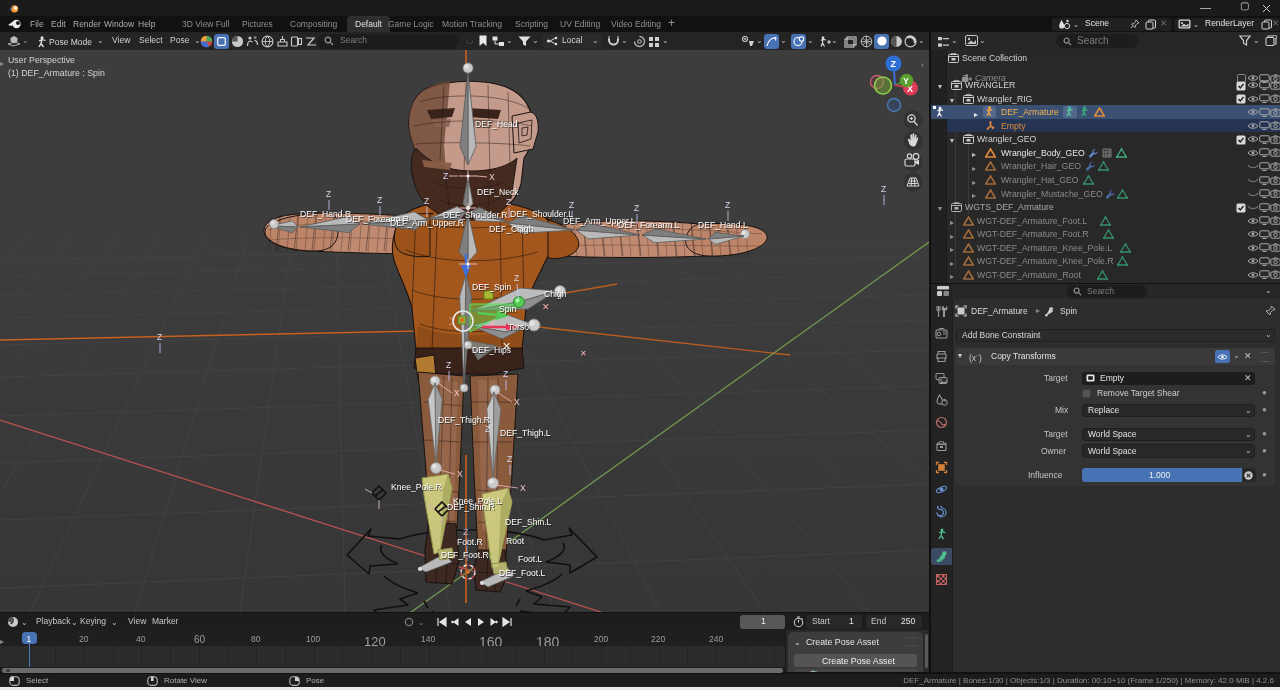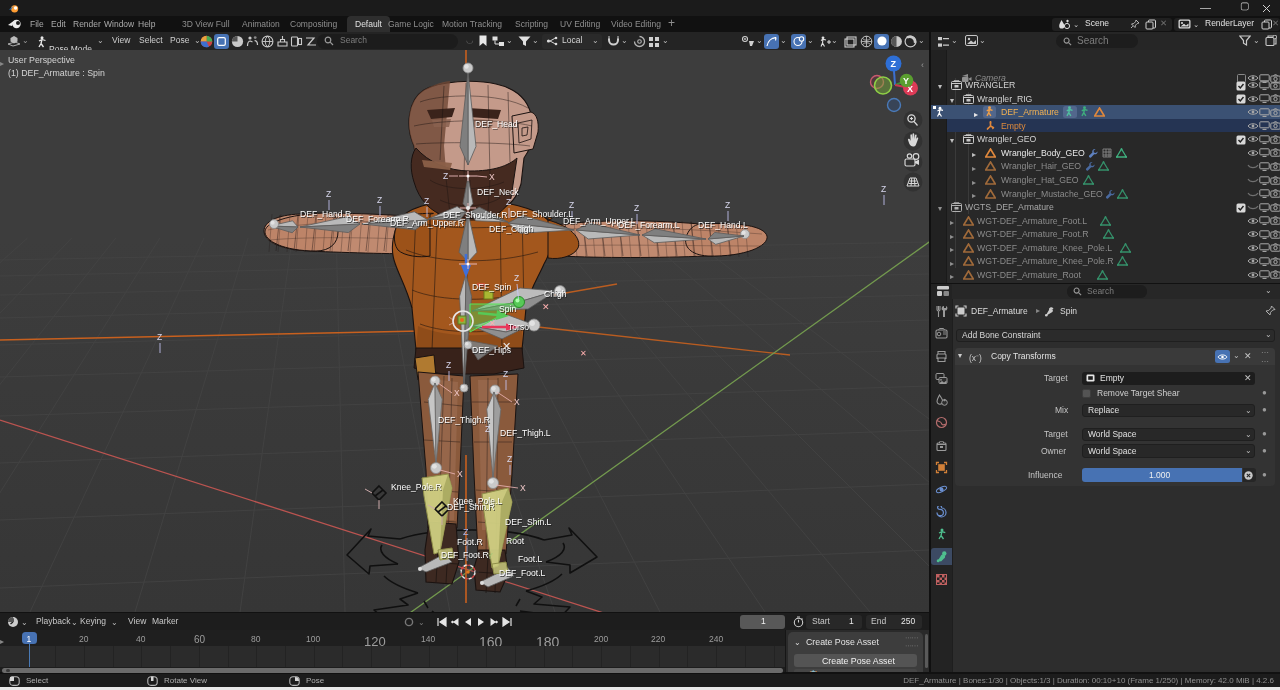--- a/index.html
+++ b/index.html
@@ -53,21 +53,21 @@
         <circle cx="8.5" cy="6" r="4.2" fill="#eaeaea"></circle>
         <circle cx="10" cy="5" r="2" fill="#1b1b1b"></circle>
         <path d="M0 7 L7 2 L4 8 Z" fill="#eaeaea"></path>
       </svg>
     <span class="mitem" style="left:30px">File</span>
     <span class="mitem" style="left:51px">Edit</span>
     <span class="mitem" style="left:73px">Render</span>
     <span class="mitem" style="left:104px">Window</span>
     <span class="mitem" style="left:138px">Help</span>
     <span class="tab" style="left:182px">3D View Full</span>
-    <span class="tab" style="left:242px">Animation</span>
+    <span class="tab" style="left:242px">Pictures</span>
     <span class="tab" style="left:290px">Compositing</span>
     <span class="tab tabactive" style="left:347px">Default</span>
     <span class="tab" style="left:388px">Game Logic</span>
     <span class="tab" style="left:442px">Motion Tracking</span>
     <span class="tab" style="left:515px">Scripting</span>
     <span class="tab" style="left:560px">UV Editing</span>
     <span class="tab" style="left:611px">Video Editing</span>
     <span class="tab" style="left:668px;font-size:12px;top:-1px">+</span>
 
     <div class="abs" style="left:1052px;top:1.5px;width:120px;height:13.5px;background:#202020;border-radius:3px"></div>
@@ -105,21 +105,21 @@
   <div id="toolheader" class="abs">
     <svg class="ico" style="left:7px;top:3px" width="14" height="12" viewBox="0 0 14 12">
         <path d="M1 9 L6 11 L13 9 L8 7Z" fill="none" stroke="#bbb" stroke-width="0.9"></path>
         <path d="M7 1 l3.5 2 v3.5 L7 8.5 L3.5 6.5 V3Z" fill="#bbb"></path>
       </svg>
     <span class="txt" style="left:22px;top:4px;color:#999;font-size:8px">⌄</span>
     <svg class="ico" style="left:36px;top:3.5px" width="12" height="12" viewBox="0 0 12 12">
         <circle cx="6" cy="1.8" r="1.5" fill="#e8e8e8"></circle>
         <path d="M6 3.5 L3 5 M6 3.5 L9.5 4.5 M6 3.5 L5 7.5 L3 11 M5 7.5 L7.5 11" stroke="#e8e8e8" stroke-width="1.3" fill="none"></path>
       </svg>
-    <span class="txt" style="left:49px;top:12px;color:#d8d8d8">Pose Mode</span>
+    <span class="txt" style="left:49px;top:5px;color:#d8d8d8">Pose Mode</span>
     <span class="txt" style="left:97px;top:4px;color:#bbb;font-size:8px">⌄</span>
     <span class="txt" style="left:112px;top:2.5px">View</span>
     <span class="txt" style="left:139px;top:2.5px">Select</span>
     <span class="txt" style="left:170px;top:2.5px">Pose</span>
     <span class="txt" style="left:194px;top:4px;color:#bbb;font-size:8px">⌄</span>
     <svg class="ico" style="left:200px;top:3px" width="13" height="13" viewBox="0 0 13 13">
         <circle cx="6.5" cy="6.5" r="5.8" fill="#cc4444"></circle>
         <path d="M6.5 .7 A5.8 5.8 0 0 1 12.3 6.5 L6.5 6.5Z" fill="#44aa55"></path>
         <path d="M6.5 .7 A5.8 5.8 0 0 0 .7 6.5 L6.5 6.5Z" fill="#e8a33d"></path>
         <path d="M.7 6.5 A5.8 5.8 0 0 0 9 11.7 L6.5 6.5Z" fill="#3d6fd0"></path>
@@ -722,20 +722,28 @@
           <path d="M907 136 L910 128 H916 L919 136Z M908.5 133.5 h9 M909.5 131 h7 M911.8 128 L911 136 M914.2 128 L915 136" fill="none" stroke="#d8d8d8" stroke-width="1"></path>
         </g>
         <text x="921" y="18" fill="#999" font-size="9">‹</text>
       </svg>
     </div>
   <div id="outliner" class="abs">
       <div class="abs" style="left:0;top:0;width:15px;height:233px;background:#212121"></div>
       <div class="abs" style="left:15px;top:0;width:1px;height:233px;background:#1a1a1a"></div>
       <div class="abs" style="left:24px;top:28px;width:1px;height:190px;background:#3a3a3a"></div>
       <div class="abs" style="left:37px;top:42px;width:1px;height:122px;background:#3a3a3a"></div>
+      <div class="orow" style="top:1.0px;">
+        <svg class="ico" style="left:17px;top:2px" width="11" height="10" viewBox="0 0 11 10">
+          <rect x="0.5" y="1.5" width="10" height="8" rx="1" fill="none" stroke="#c9c9c9" stroke-width="1"></rect>
+          <path d="M0.5 3.5 h10 M3 1.5 V0.8 h5 v0.7" stroke="#c9c9c9" stroke-width="1" fill="none"></path>
+          <rect x="3.5" y="5" width="4" height="2.5" fill="#c9c9c9"></rect>
+        </svg>
+        <span class="txt" style="left:31px;top:1px;color:#d2d2d2">Scene Collection</span>
+      </div>
     <div class="orow" style="top:21px;font-style:italic;">
         <svg class="ico" style="left:30px;top:2px" width="11" height="10" viewBox="0 0 11 10">
           <path d="M1 3 l6 -2 v3 Z" fill="#909090"></path>
           <rect x="1" y="4" width="6.5" height="5" rx="1" fill="#909090"></rect>
           <path d="M8 5.5 l2.5 -1.5 v4 L8 6.5Z" fill="#909090"></path>
         </svg>
         <span class="txt" style="left:44px;top:1px;color:#8b8b8b">Camera</span>
         <svg class="ico" style="left:305.5px;top:3px" width="9" height="9" viewBox="0 0 9 9">
           <rect x="0.5" y="0.5" width="8" height="8" rx="1" fill="none" stroke="#888"></rect>
         </svg>

